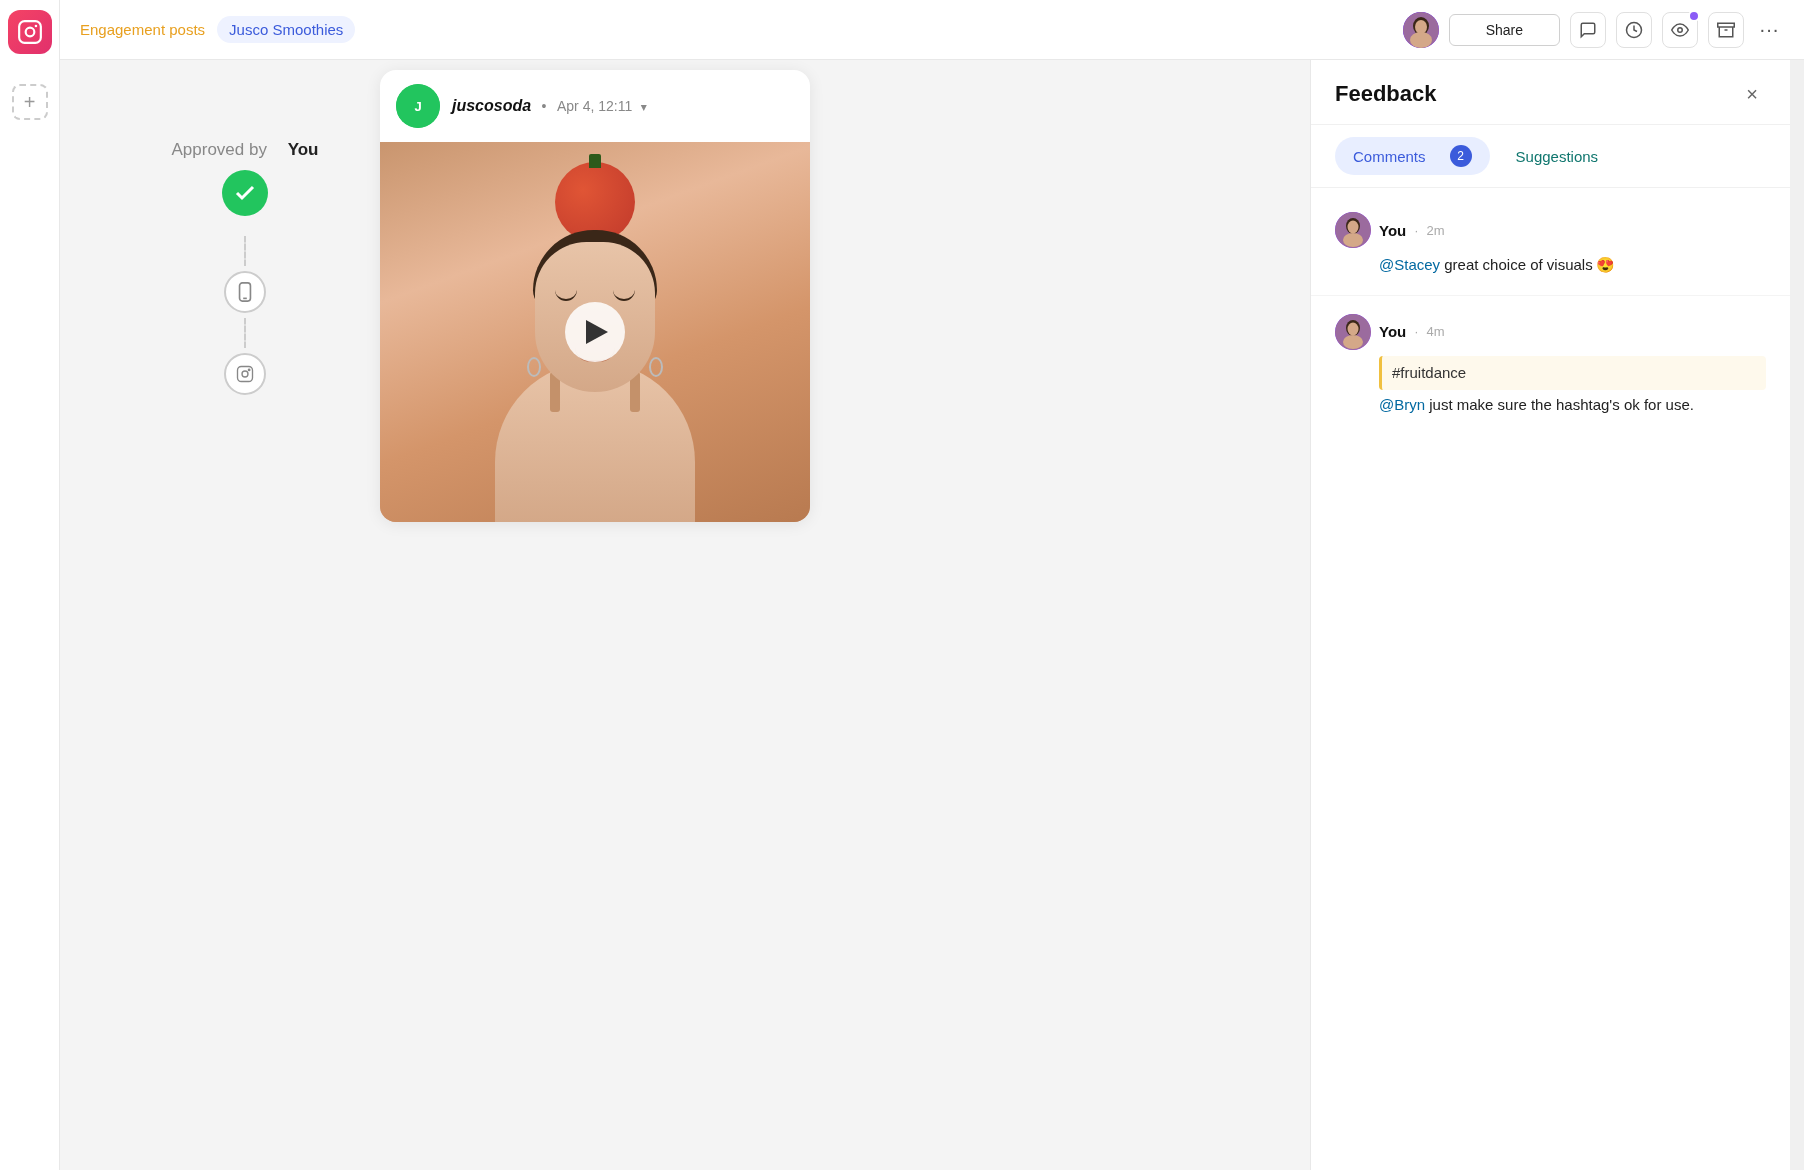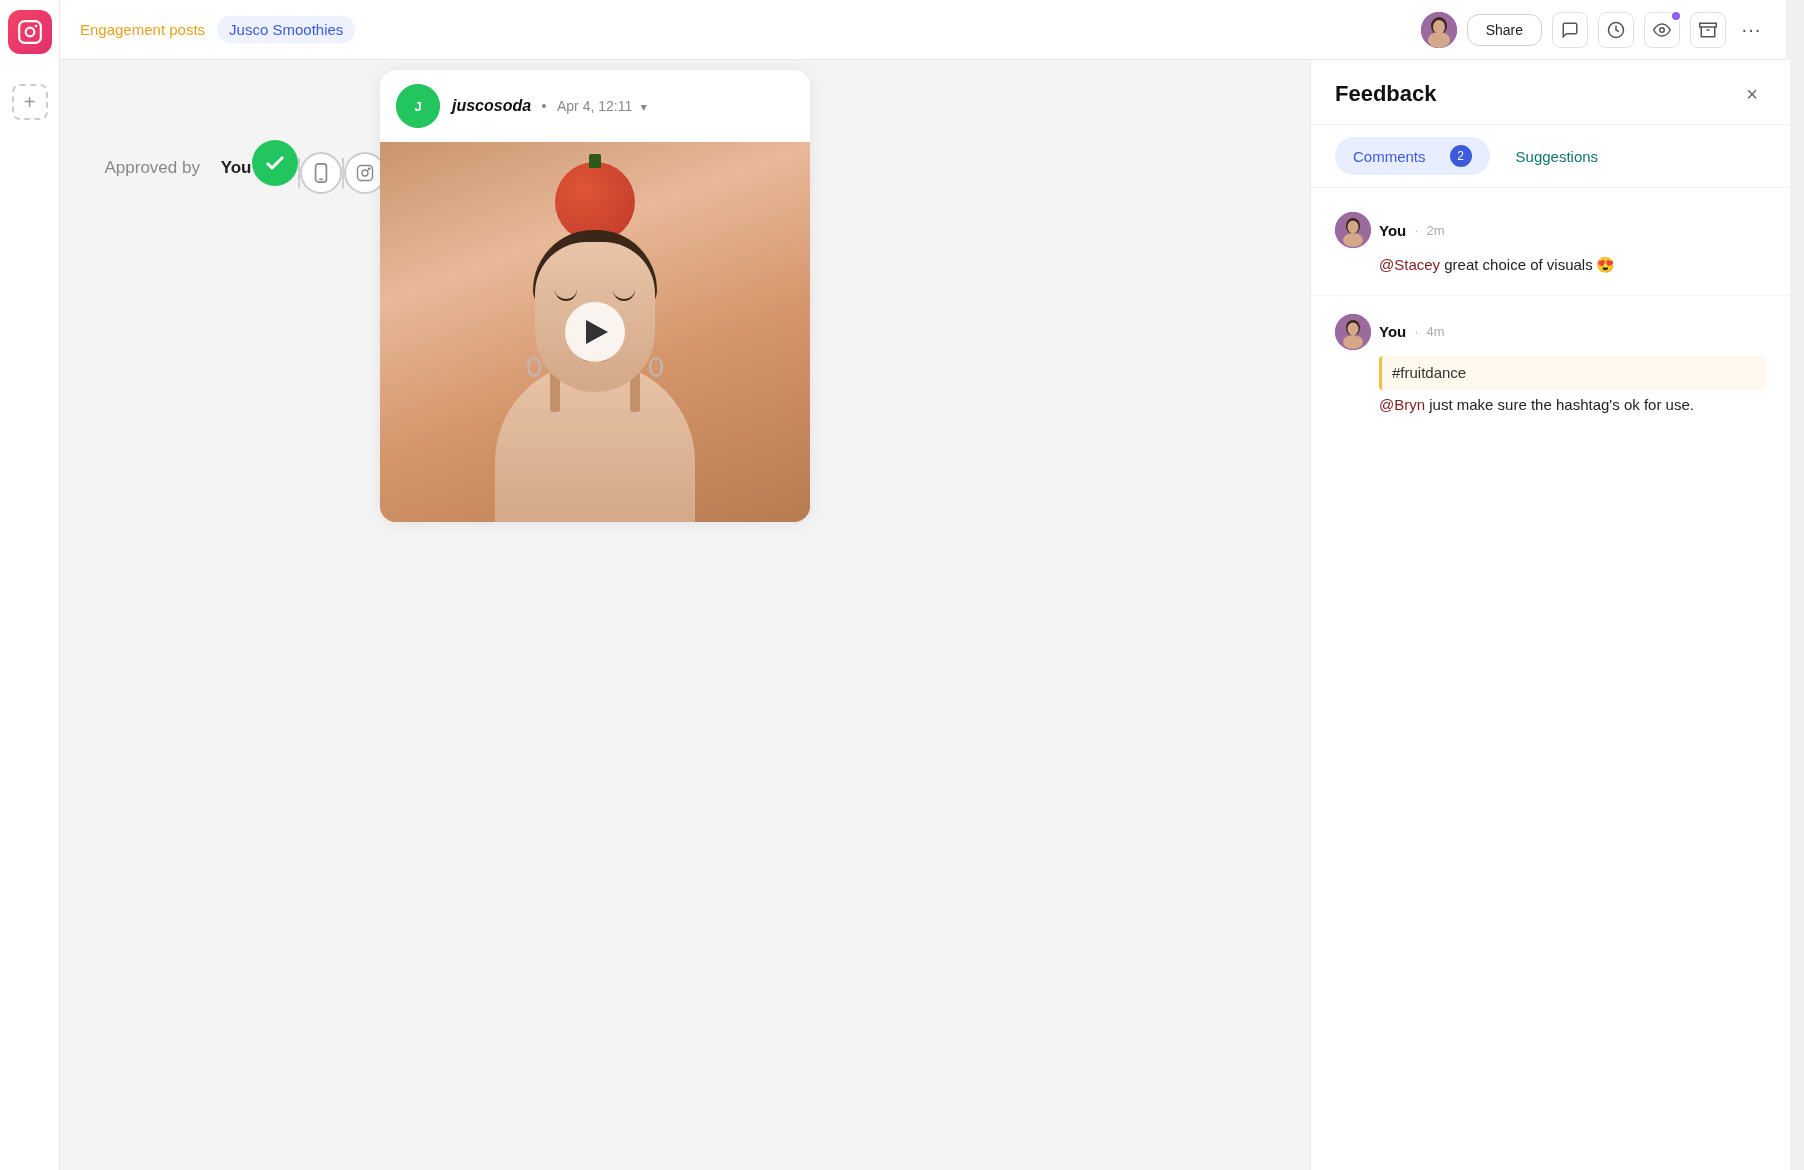--- a/index.html
+++ b/index.html
@@ -29,21 +29,21 @@
       border: 2px dashed #ccc;
       border-radius: 8px;
       display: flex; align-items: center; justify-content: center;
       cursor: pointer; color: #999; font-size: 20px;
       margin-top: 10px;
     }
 
     
     .top-bar {
       position: absolute;
-      top: 0; left: 60px; right: 18px;
+      top: 0; left: 60px; right: 0;
       height: 60px;
       background: white;
       border-bottom: 1px solid #e8e8e8;
       display: flex; align-items: center;
       padding: 0 20px;
       gap: 12px;
       z-index: 9;
     }
     .breadcrumb-item {
       font-size: 15px;
@@ -66,23 +66,23 @@
       display: flex; align-items: center; justify-content: center;
     }
     .top-bar-avatar-inner {
       width: 36px; height: 36px;
       border-radius: 50%;
       background: linear-gradient(135deg, #7c3aed, #a855f7);
       display: flex; align-items: center; justify-content: center;
       color: white; font-size: 13px; font-weight: 600;
     }
     .share-btn {
-      padding: 7px 18px;
+      padding: 7px 36px;
       border: 1.5px solid #d0d0d0;
-      border-radius: 12px;
+      border-radius: 6px;
       background: white;
       font-size: 14px;
       font-weight: 500;
       cursor: pointer;
       color: #222;
     }
     .top-bar-icon-btn {
       width: 36px; height: 36px;
       border-radius: 8px;
       border: 1.5px solid #e0e0e0;
@@ -146,21 +146,21 @@
       top: 60px;
       width: 370px;
       bottom: 0;
       display: flex;
       flex-direction: column;
       align-items: center;
       padding-top: 80px;
     }
     .approval-section {
       display: flex;
-      flex-direction: row;
+      flex-direction: column;
       align-items: center;
       gap: 0;
     }
     .approval-label {
       font-size: 17px;
       color: #888;
       font-weight: 400;
       display: flex;
       align-items: center;
       gap: 8px;
@@ -463,21 +463,21 @@
     .comment-time {
       font-size: 13px;
       color: #aaa;
     }
     .comment-body {
       font-size: 15px;
       color: #222;
       line-height: 1.5;
       padding-left: 44px;
     }
-    .comment-body a { color: #7f1d1d; text-decoration: none; }
+    .comment-body a { color: #0369a1; text-decoration: none; }
     .comment-highlight {
       background: #fef9ec;
       border-left: 3px solid #f0c040;
       padding: 6px 10px;
       border-radius: 4px;
       font-size: 15px;
       color: #333;
       margin-bottom: 4px;
     }
     .comment-separator { height: 1px; background: #f4f4f4; margin: 4px 0; }

